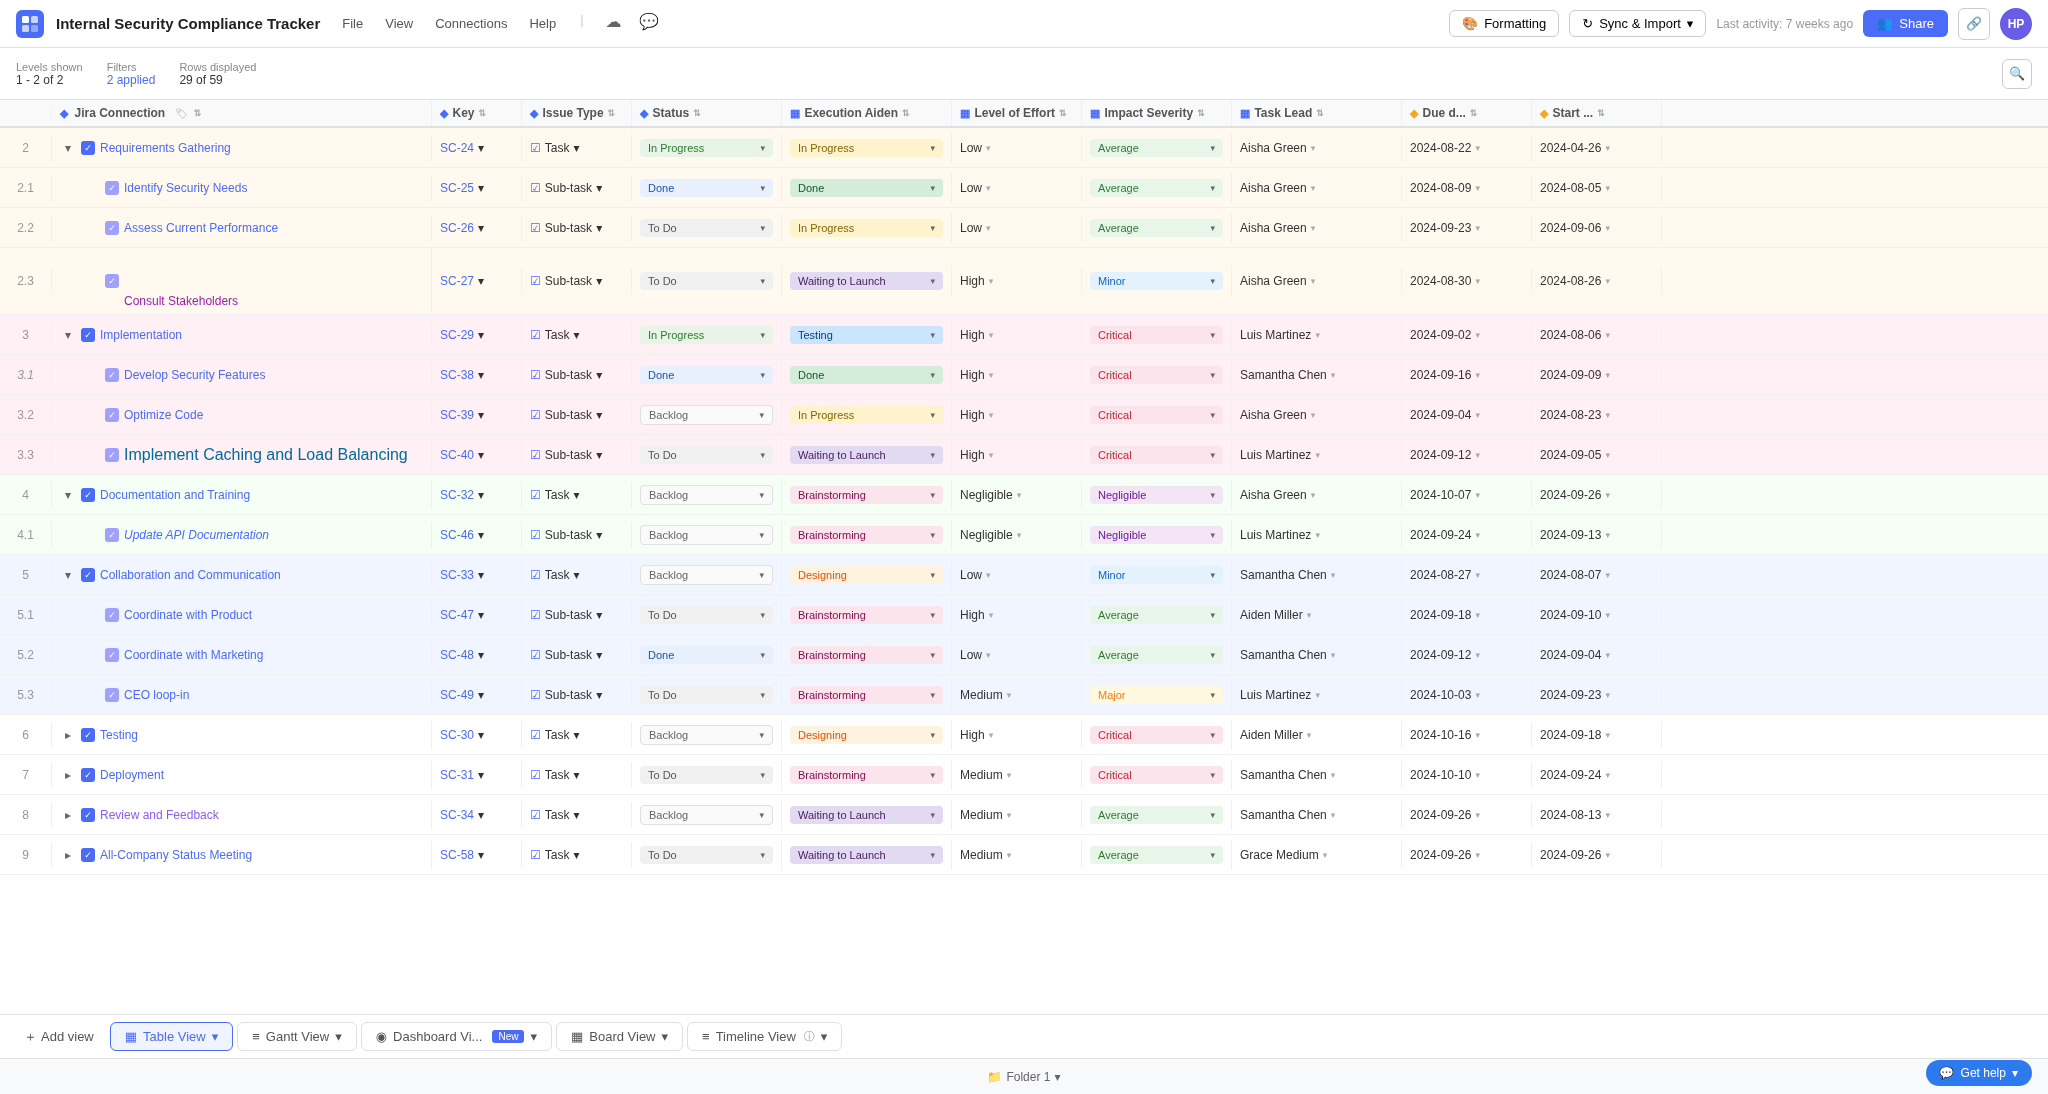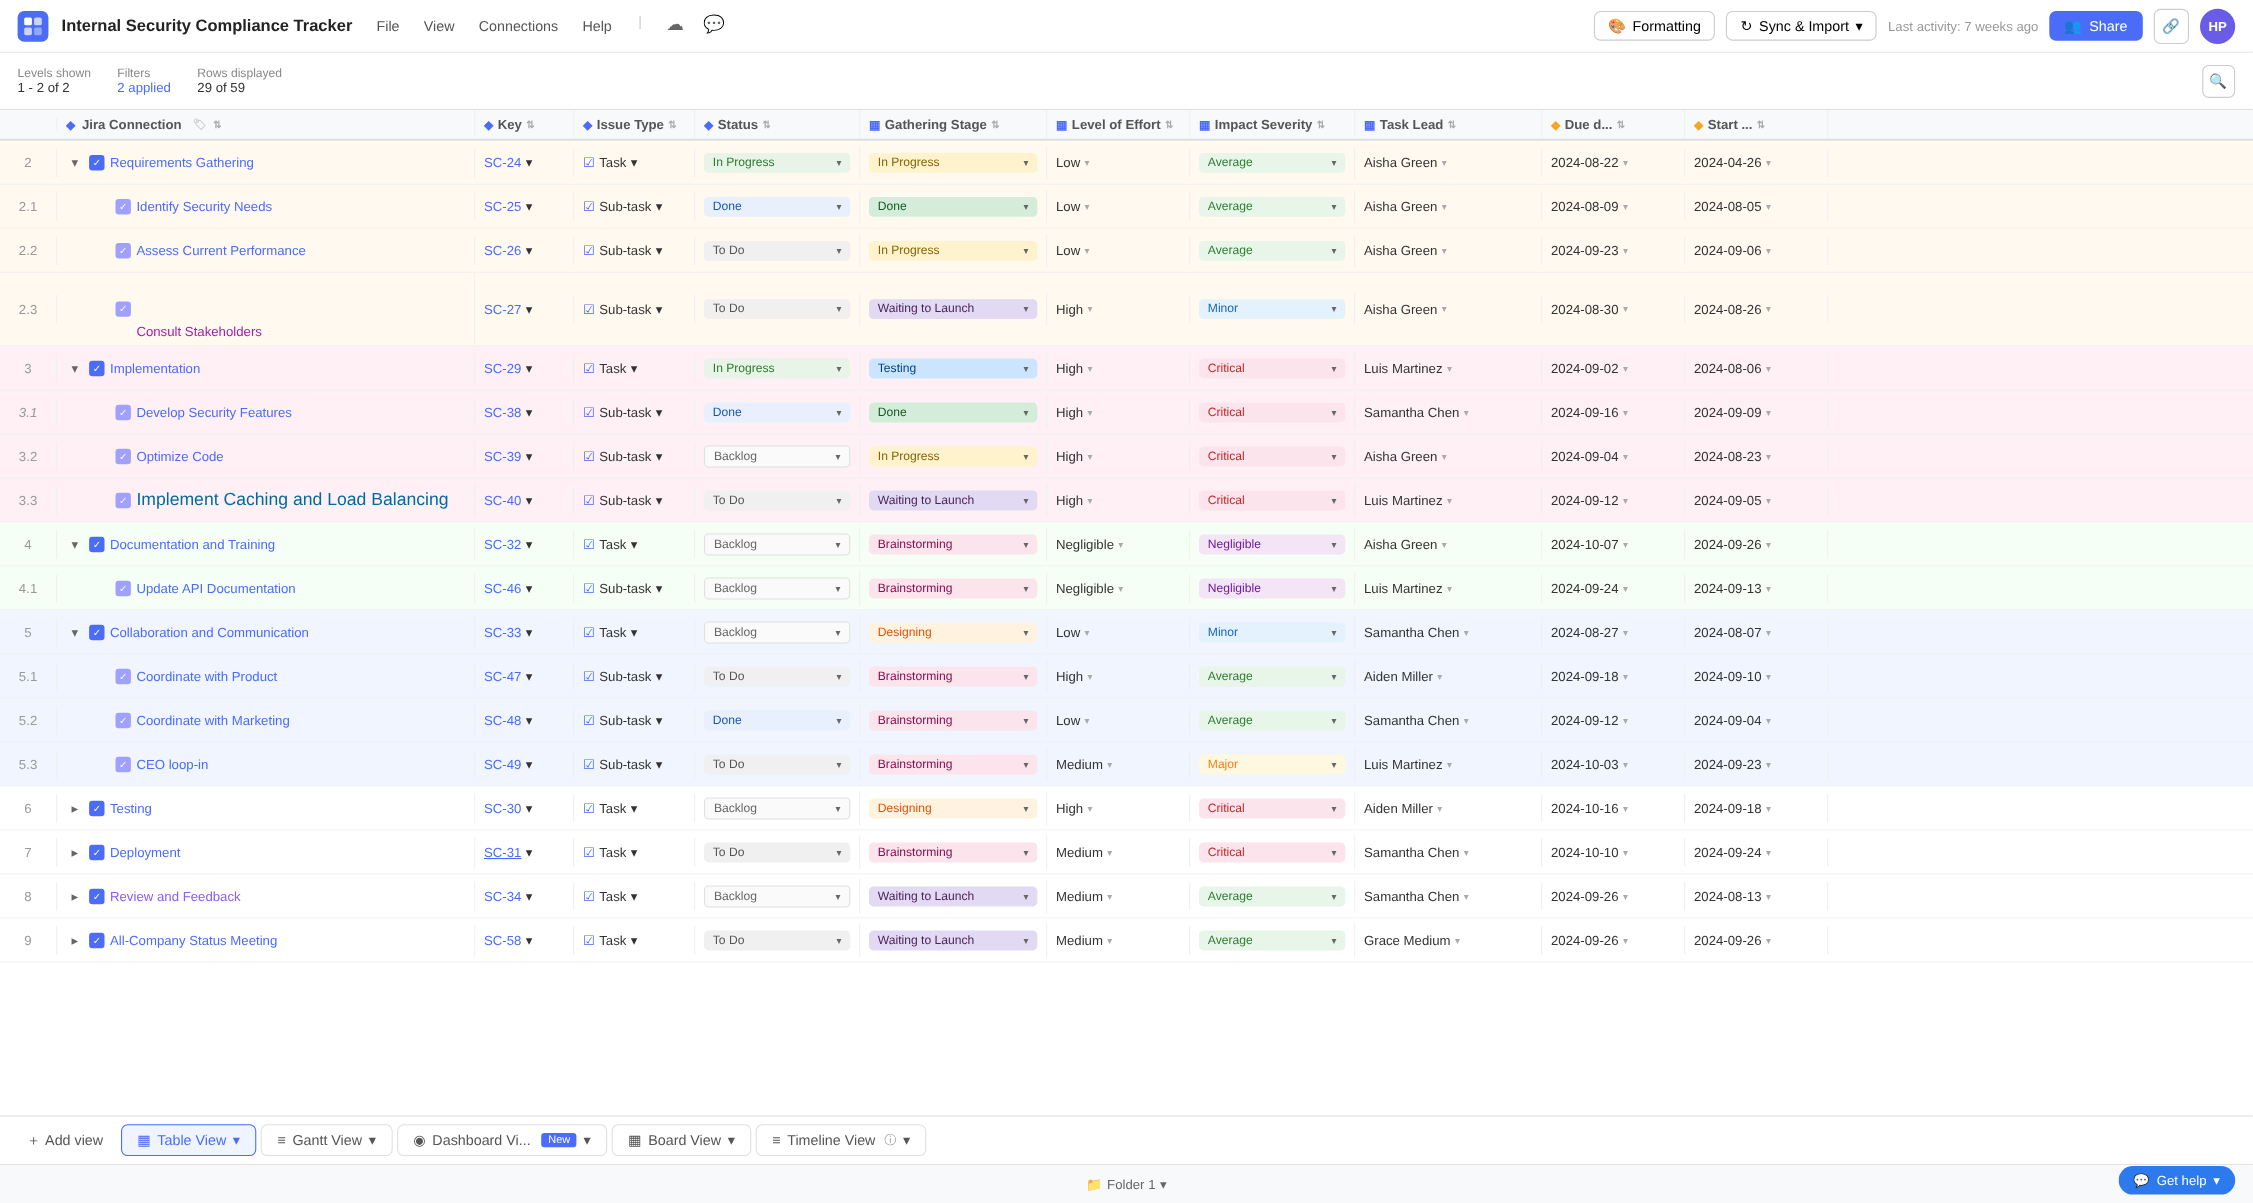--- a/index.html
+++ b/index.html
@@ -158,21 +158,21 @@
       <span>Issue Type</span>
       <span class="col-sort-icon">⇅</span>
     </div>
     <div class="cell cell-status col-header">
       <span style="color:#4a6cf7;font-size:11px;">◆</span>
       <span>Status</span>
       <span class="col-sort-icon">⇅</span>
     </div>
     <div class="cell cell-exec col-header">
       <span style="color:#4a6cf7;font-size:11px;">▦</span>
-      <span>Gathering Stage</span>
+      <span>Execution Aiden</span>
       <span class="col-sort-icon">⇅</span>
     </div>
     <div class="cell cell-effort col-header">
       <span style="color:#4a6cf7;font-size:11px;">▦</span>
       <span>Level of Effort</span>
       <span class="col-sort-icon">⇅</span>
     </div>
     <div class="cell cell-impact col-header">
       <span style="color:#4a6cf7;font-size:11px;">▦</span>
       <span>Impact Severity</span>
@@ -653,21 +653,21 @@
     <div class="cell cell-start">
       <span>2024-09-26</span>
       <span style="font-size:9px;color:#aaa;margin-left:4px;">▾</span>
     </div>
   </div>
       <div class="table-row subtask-row" style="background: rgb(245, 255, 245);">
     <div class="cell cell-num" style="color:#999;">4.1</div>
     <div class="cell cell-name" style="padding-left:32px;gap:5px;">
       <span style="width:16px;display:inline-block;"></span>
       <span class="check-box-sub">✓</span>
-      <a href="#" style="color:#4a6cf7;text-decoration:none;font-size:12px;">Update API Documentation</a>
+      <a href="#" style="color:#4a6cf7;text-decoration:none;font-size:12px;font-style:italic;">Update API Documentation</a>
     </div>
     <div class="cell cell-key">
       <a href="#" style="color:#4a6cf7;font-size:12px;">SC-46</a>
       <span style="margin-left:4px;">▾</span>
     </div>
     <div class="cell cell-issue">
       <span style="color:#4a6cf7;margin-right:4px;font-size:12px;">☑</span>
       <span>Sub-task</span>
       <span style="margin-left:4px;">▾</span>
     </div>
@@ -962,21 +962,21 @@
     </div>
   </div>
       <div class="table-row task-row" style="background: rgb(255, 255, 255);">
     <div class="cell cell-num" style="color:#999;">7</div>
     <div class="cell cell-name" style="padding-left:8px;gap:5px;">
       <span class="expand-icon" style="color:#666;">▸</span>
       <span class="check-box">✓</span>
       <a href="#" style="color:#4a6cf7;text-decoration:none;font-size:12px;">Deployment</a>
     </div>
     <div class="cell cell-key">
-      <a href="#" style="color:#4a6cf7;font-size:12px;text-decoration:underline;">SC-31</a>
+      <a href="#" style="color:#4a6cf7;font-size:12px;">SC-31</a>
       <span style="margin-left:4px;">▾</span>
     </div>
     <div class="cell cell-issue">
       <span style="color:#4a6cf7;margin-right:4px;font-size:12px;">☑</span>
       <span>Task</span>
       <span style="margin-left:4px;">▾</span>
     </div>
     <div class="cell cell-status">
       <span style="display:inline-flex;align-items:center;justify-content:space-between;width:100%;background:#f0f0f0;color:#555;padding:3px 8px;border-radius:4px;font-size:11px;font-weight:500;border:none;">
         <span>To Do</span>

